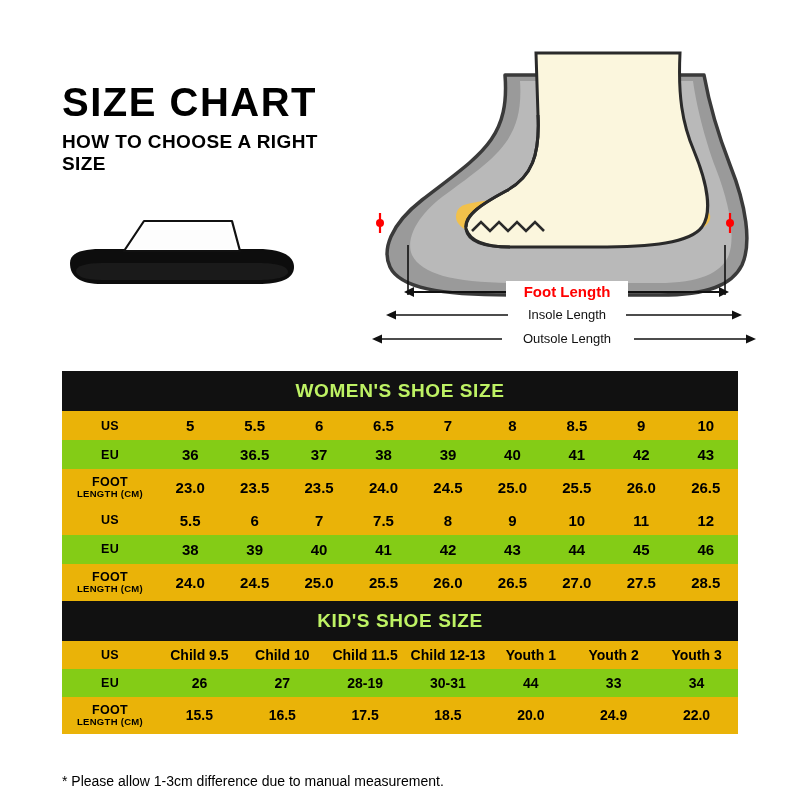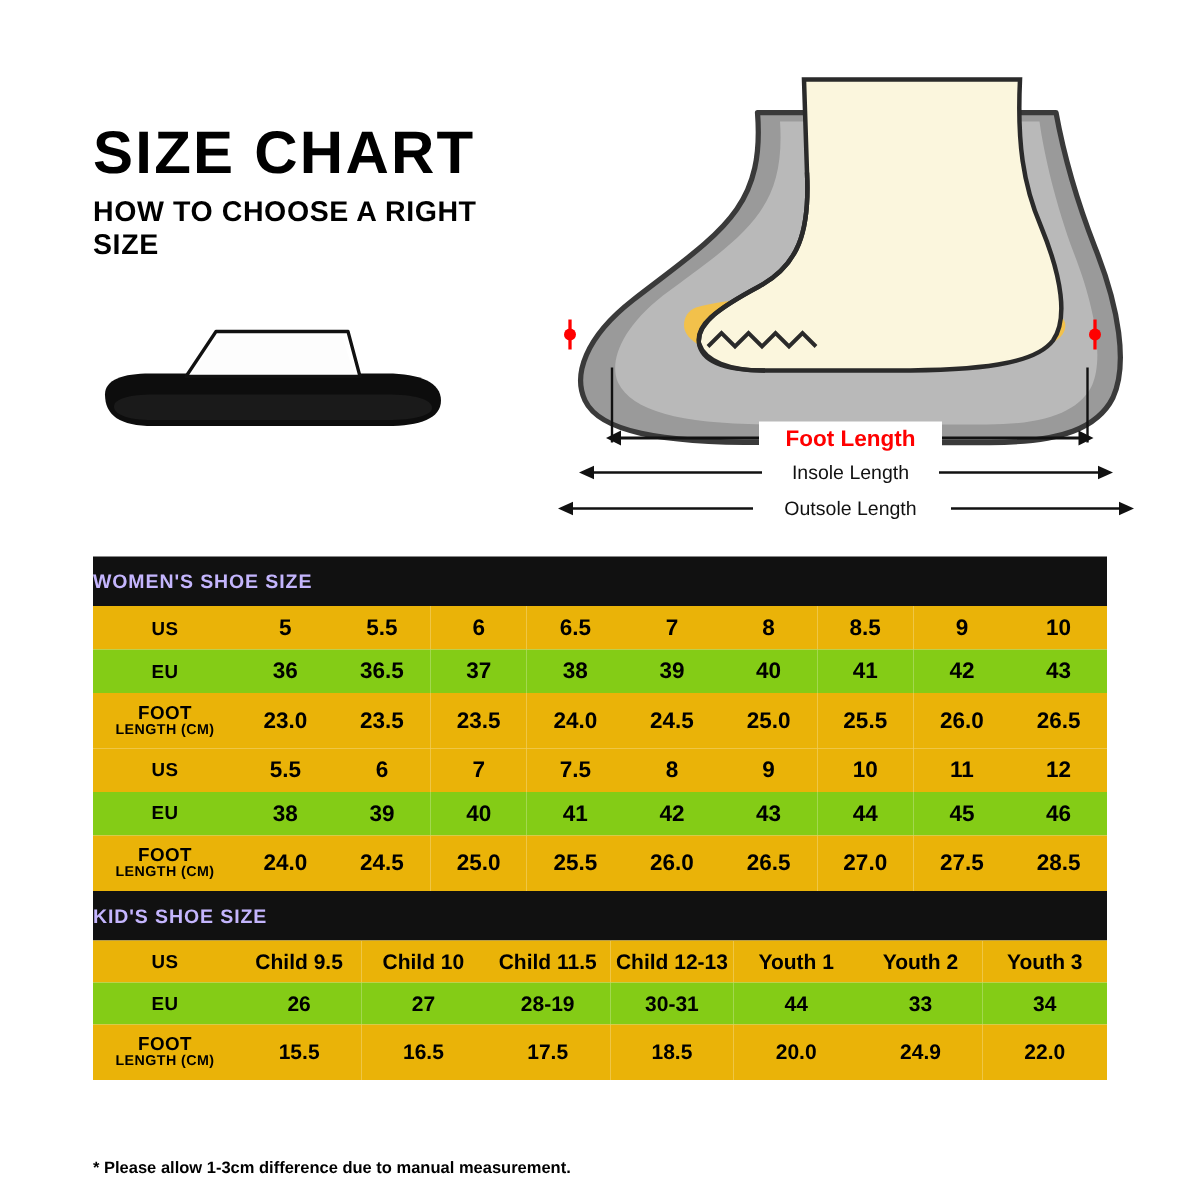--- a/index.html
+++ b/index.html
@@ -62,23 +62,24 @@
 
   
   .tables {
     position: absolute;
     left: 62px;
     top: 336px;
     width: 676px;
   }
   .band {
     background: #111111;
-    color: #c4b5fd;
-    font-weight: bold;
-    font-size: 13px;
+    color: #bef264;
+    text-align: center;
+    font-weight: bold;
+    font-size: 19px;
     letter-spacing: 0.6px;
     padding: 9px 0 9px 0;
   }
   table {
     width: 100%;
     border-collapse: collapse;
     table-layout: fixed;
   }
   td {
     text-align: center;
@@ -105,22 +106,22 @@
   }
   td.val-kid {
     font-weight: bold;
     font-size: 14px;
     text-align: center;
   }
   .footnote {
     position: absolute;
     left: 62px;
     top: 738px;
-    font-size: 11px;
-    font-weight: bold;
+    font-size: 14px;
+    font-weight: normal;
   }
 </style>
 </head>
 <body>
 
 <div class="page">
 
   <div class="header">
     <div class="title">SIZE CHART</div>
     <div class="subtitle">HOW TO CHOOSE A RIGHT SIZE</div>

